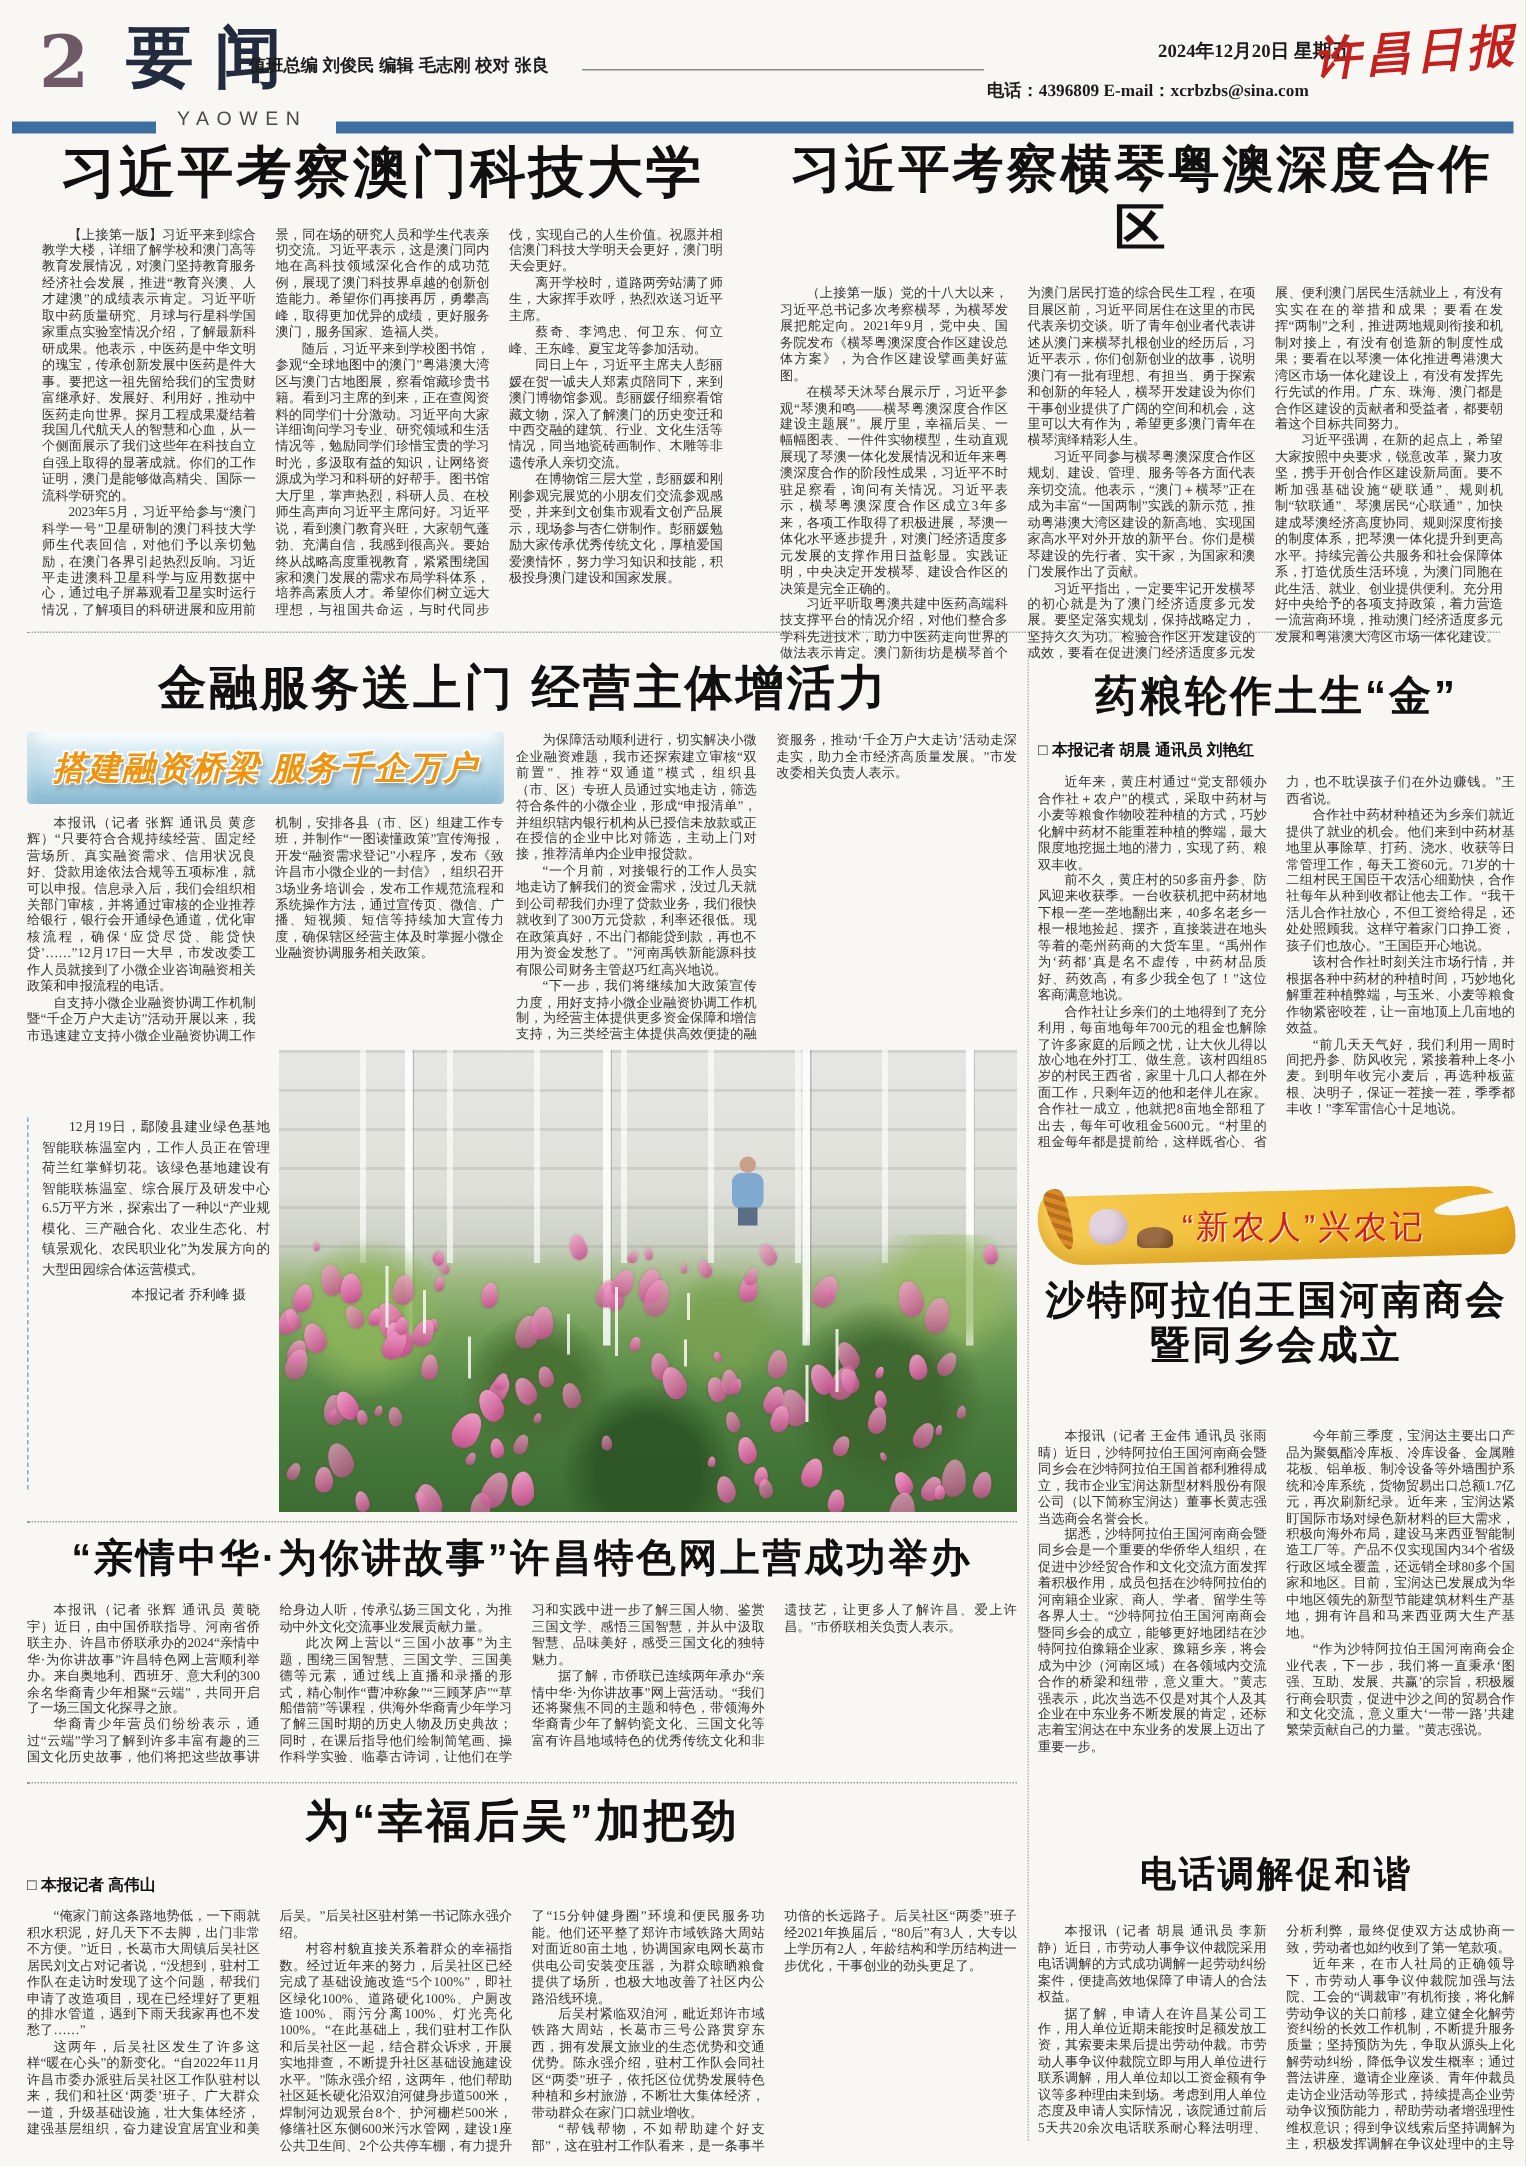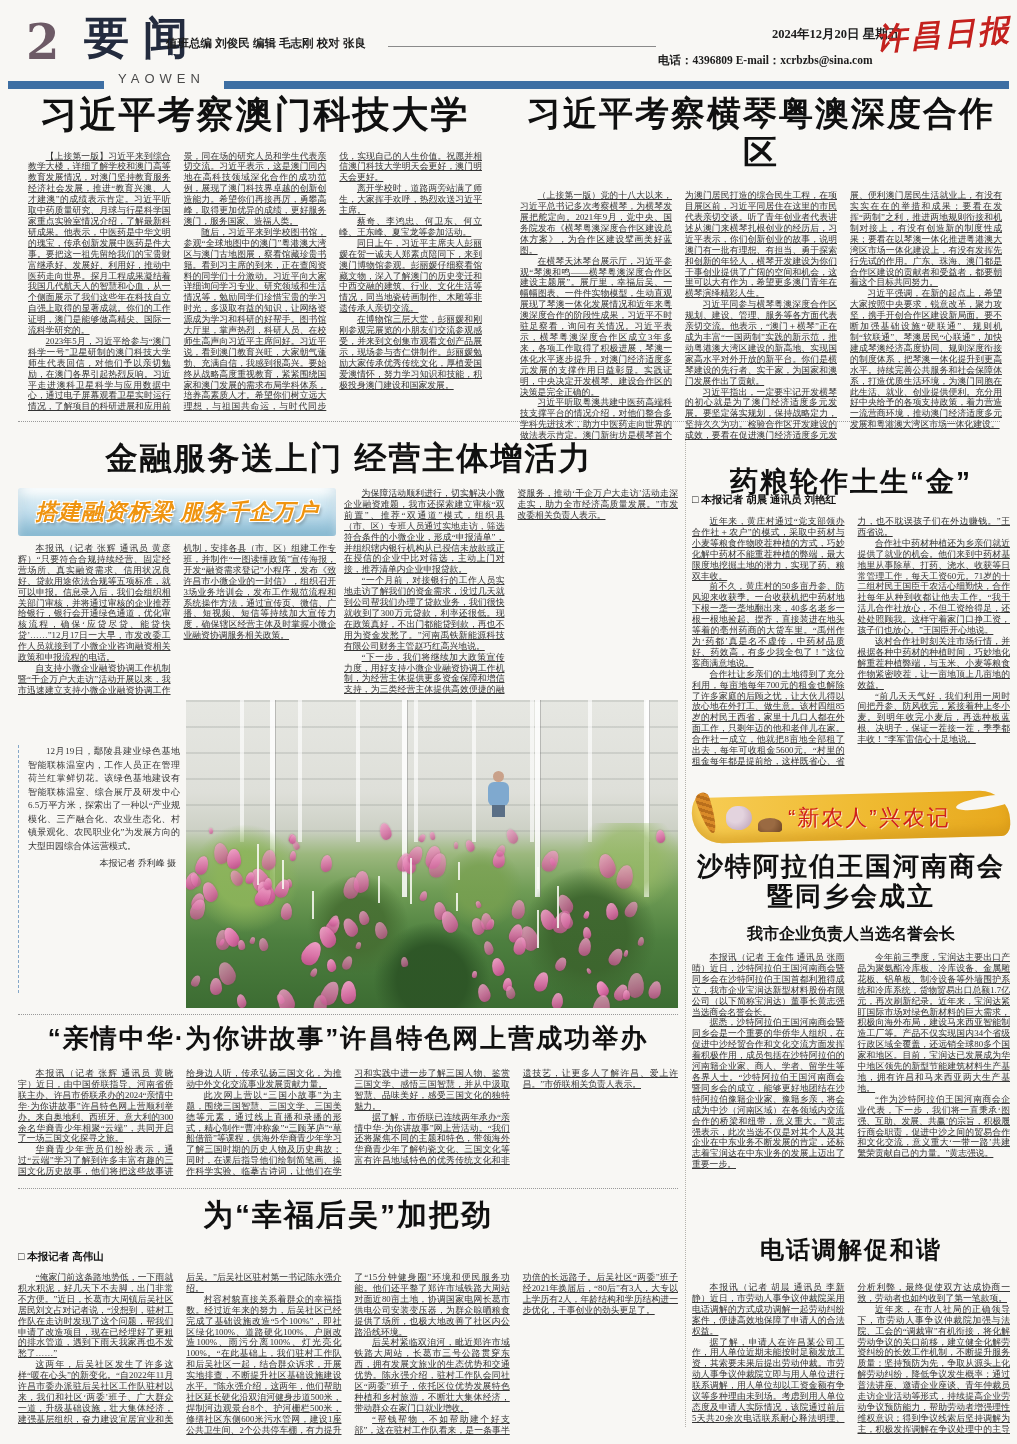--- a/index.html
+++ b/index.html
@@ -21,21 +21,21 @@
   .bb-l{left:8px;width:96px;}
   .bb-r{left:224px;width:785px;}
 
   
   .headline{font-family:"Liberation Sans","DejaVu Sans",sans-serif;font-weight:700;color:#101010;
             text-align:center;line-height:1.15;letter-spacing:2px;}
 
   
   .article-body{column-gap:13px;column-fill:auto;text-align:justify;overflow:hidden;
                 font-size:8.8px;line-height:1.24;color:#333;}
-  .article-body p{margin:0;text-indent:2em;text-decoration:underline;}
+  .article-body p{margin:0;text-indent:2em;}
   .cols2{column-count:2;} .cols3{column-count:3;} .cols4{column-count:4;}
 
   .byline{font-family:"Liberation Sans",sans-serif;font-weight:bold;font-size:10.5px;color:#111;}
 
   .dotted-h{border-top:1px dotted #9a9a9a;height:0;}
   .dotted-v{border-left:1px dotted #b5b2ac;width:0;}
 
   
   .fin-banner{display:flex;align-items:center;justify-content:center;border-radius:3px;
       background:linear-gradient(180deg,#eaf5f8 0%,#c3dfee 55%,#9fcbdf 100%);
@@ -62,21 +62,21 @@
       border-radius:52% 48% 55% 45% / 62% 62% 38% 38%;box-shadow:0 0 2px rgba(120,40,80,.4);}
   .stick{position:absolute;width:2px;background:rgba(250,250,245,.85);}
   .worker{left:61%;top:23%;width:26px;height:46px;}
   .worker .head{position:absolute;left:7px;top:0;width:11px;height:11px;border-radius:50%;background:#c9a18a;}
   .worker .torso{position:absolute;left:2px;top:11px;width:21px;height:24px;border-radius:6px;background:#7fa9cf;}
   .worker .legs{position:absolute;left:6px;top:34px;width:13px;height:12px;background:#5a6f86;}
 
   .photo-caption{left:18px;top:745px;width:152px;height:248px;border-left:1px dashed #86a8c8;
       padding-left:9px;font-size:9px;line-height:1.5;text-align:justify;color:#333;}
   .photo-caption .cap{text-indent:2em;margin:0;}
-  .photo-caption .credit{margin:4px 4px 0;text-align:right;}
+  .photo-caption .credit{margin:4px 16px 0;text-align:right;}
 
   
   .farmer-banner{left:692px;top:790px;width:318px;height:54px;}
   .brush{position:absolute;left:0;top:4px;width:100%;height:46px;transform:rotate(-1.5deg);
       background:linear-gradient(100deg,#f7cd55 0%,#efba31 55%,#e7a81d 100%);
       border-radius:10px 46px 14px 46px / 24px 46px 18px 46px;
       box-shadow:inset 0 -8px 10px rgba(200,140,20,.45);}
   .brush::after{content:"";position:absolute;right:-6px;top:6px;width:60px;height:12px;background:#f8f7f4;
       border-radius:50%;transform:rotate(-8deg);}
   .farmer-banner .label{position:absolute;left:96px;top:13px;font-family:"Liberation Sans",sans-serif;
@@ -285,21 +285,21 @@
         <span class="stick" style="left: 25.5588%; top: 62.1173%; height: 27.2322px;"></span>
         <span class="stick" style="left: 75.4559%; top: 60.361%; height: 42.3242px;"></span>
       </div>
   </div>
 
   <div class="abs photo-caption">
     <p class="cap">12月19日，鄢陵县建业绿色基地智能联栋温室内，工作人员正在管理荷兰红掌鲜切花。该绿色基地建设有智能联栋温室、综合展厅及研发中心6.5万平方米，探索出了一种以“产业规模化、三产融合化、农业生态化、村镇景观化、农民职业化”为发展方向的大型田园综合体运营模式。</p>
     <p class="credit">本报记者 乔利峰 摄</p>
   </div>
 
-  <div class="abs headline" style="left:692px;top:466px;width:318px;font-size:28px;">药粮轮作土生“金”</div>
+  <div class="abs headline" style="left:692px;top:448px;width:318px;font-size:28px;">药粮轮作土生“金”</div>
   <div class="abs byline" style="left:692px;top:493px;width:318px;">□ 本报记者 胡晨 通讯员 刘艳红</div>
   <div class="abs article-body cols2" style="left:692px;top:516px;width:318px;height:266px;">
       <p>近年来，黄庄村通过“党支部领办合作社＋农户”的模式，采取中药材与小麦等粮食作物咬茬种植的方式，巧妙化解中药材不能重茬种植的弊端，最大限度地挖掘土地的潜力，实现了药、粮双丰收。</p>
       <p>前不久，黄庄村的50多亩丹参、防风迎来收获季。一台收获机把中药材地下根一垄一垄地翻出来，40多名老乡一根一根地捡起、摆齐，直接装进在地头等着的亳州药商的大货车里。“禹州作为‘药都’真是名不虚传，中药材品质好、药效高，有多少我全包了！”这位客商满意地说。</p>
       <p>合作社让乡亲们的土地得到了充分利用，每亩地每年700元的租金也解除了许多家庭的后顾之忧，让大伙儿得以放心地在外打工、做生意。该村四组85岁的村民王西省，家里十几口人都在外面工作，只剩年迈的他和老伴儿在家。合作社一成立，他就把8亩地全部租了出去，每年可收租金5600元。“村里的租金每年都是提前给，这样既省心、省力，也不耽误孩子们在外边赚钱。”王西省说。</p>
       <p>合作社中药材种植还为乡亲们就近提供了就业的机会。他们来到中药材基地里从事除草、打药、浇水、收获等日常管理工作，每天工资60元。71岁的十二组村民王国臣干农活心细勤快，合作社每年从种到收都让他去工作。“我干活儿合作社放心，不但工资给得足，还处处照顾我。这样守着家门口挣工资，孩子们也放心。”王国臣开心地说。</p>
       <p>该村合作社时刻关注市场行情，并根据各种中药材的种植时间，巧妙地化解重茬种植弊端，与玉米、小麦等粮食作物紧密咬茬，让一亩地顶上几亩地的效益。</p>
       <p>“前几天天气好，我们利用一周时间把丹参、防风收完，紧接着种上冬小麦。到明年收完小麦后，再选种板蓝根、决明子，保证一茬接一茬，季季都丰收！”李军雷信心十足地说。</p>
     </div>
 
@@ -308,21 +308,20 @@
     <span class="wheat"></span>
     <span class="garlic"></span>
     <span class="mushroom"></span>
     <span class="label">“新农人”兴农记</span>
   </div>
 
   <div class="abs headline" style="left:692px;top:852px;width:318px;font-size:26px;">
     <div>沙特阿拉伯王国河南商会</div>
     <div>暨同乡会成立</div>
   </div>
-  <div class="abs saudi-sub" style="left:692px;top:924px;width:318px;font-size:16px;">我市企业负责人当选名誉会长</div>
   <div class="abs article-body cols2" style="left:692px;top:952px;width:318px;height:234px;">
       <p>本报讯（记者 王金伟 通讯员 张雨晴）近日，沙特阿拉伯王国河南商会暨同乡会在沙特阿拉伯王国首都利雅得成立，我市企业宝润达新型材料股份有限公司（以下简称宝润达）董事长黄志强当选商会名誉会长。</p>
       <p>据悉，沙特阿拉伯王国河南商会暨同乡会是一个重要的华侨华人组织，在促进中沙经贸合作和文化交流方面发挥着积极作用，成员包括在沙特阿拉伯的河南籍企业家、商人、学者、留学生等各界人士。“沙特阿拉伯王国河南商会暨同乡会的成立，能够更好地团结在沙特阿拉伯豫籍企业家、豫籍乡亲，将会成为中沙（河南区域）在各领域内交流合作的桥梁和纽带，意义重大。”黄志强表示，此次当选不仅是对其个人及其企业在中东业务不断发展的肯定，还标志着宝润达在中东业务的发展上迈出了重要一步。</p>
       <p>今年前三季度，宝润达主要出口产品为聚氨酯冷库板、冷库设备、金属雕花板、铝单板、制冷设备等外墙围护系统和冷库系统，货物贸易出口总额1.7亿元，再次刷新纪录。近年来，宝润达紧盯国际市场对绿色新材料的巨大需求，积极向海外布局，建设马来西亚智能制造工厂等。产品不仅实现国内34个省级行政区域全覆盖，还远销全球80多个国家和地区。目前，宝润达已发展成为华中地区领先的新型节能建筑材料生产基地，拥有许昌和马来西亚两大生产基地。</p>
       <p>“作为沙特阿拉伯王国河南商会企业代表，下一步，我们将一直秉承‘图强、互助、发展、共赢’的宗旨，积极履行商会职责，促进中沙之间的贸易合作和文化交流，意义重大‘一带一路’共建繁荣贡献自己的力量。”黄志强说。</p>
     </div>
 
   <div class="abs headline" style="left:692px;top:1236px;width:318px;font-size:24px;">电话调解促和谐</div>
   <div class="abs article-body cols2" style="left:692px;top:1282px;width:318px;height:160px;">
       <p>本报讯（记者 胡晨 通讯员 李新静）近日，市劳动人事争议仲裁院采用电话调解的方式成功调解一起劳动纠纷案件，便捷高效地保障了申请人的合法权益。</p>

